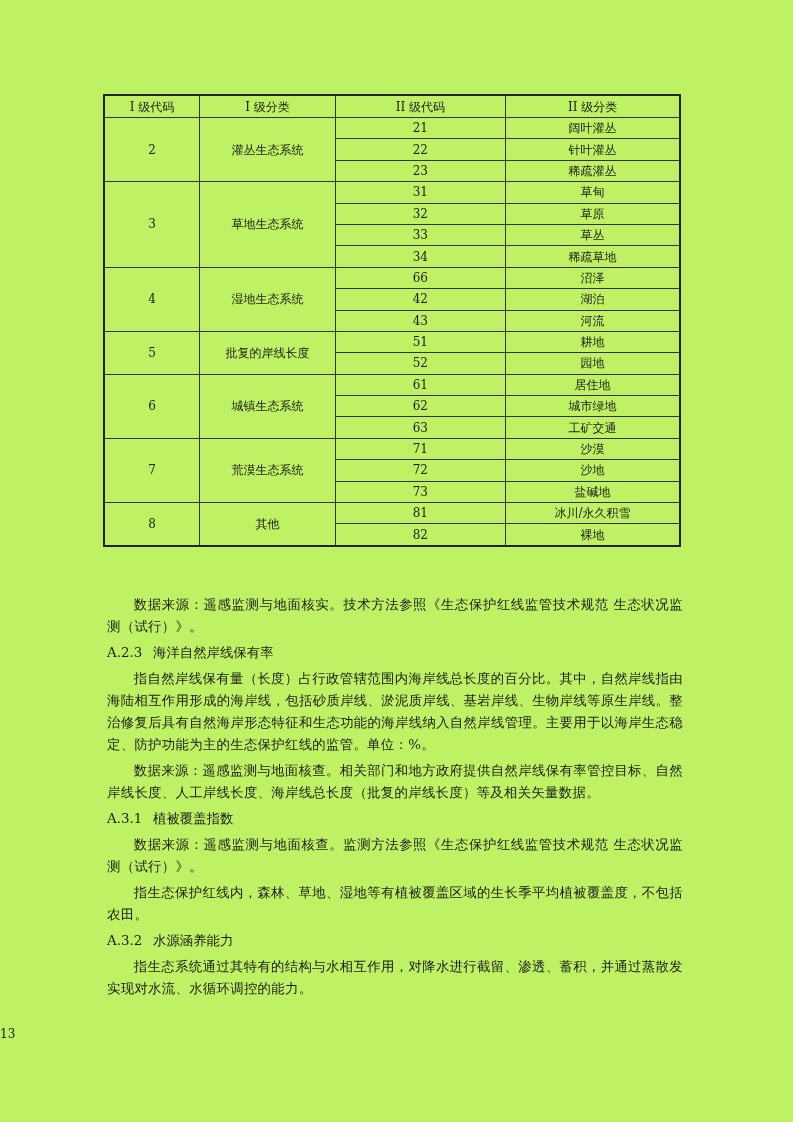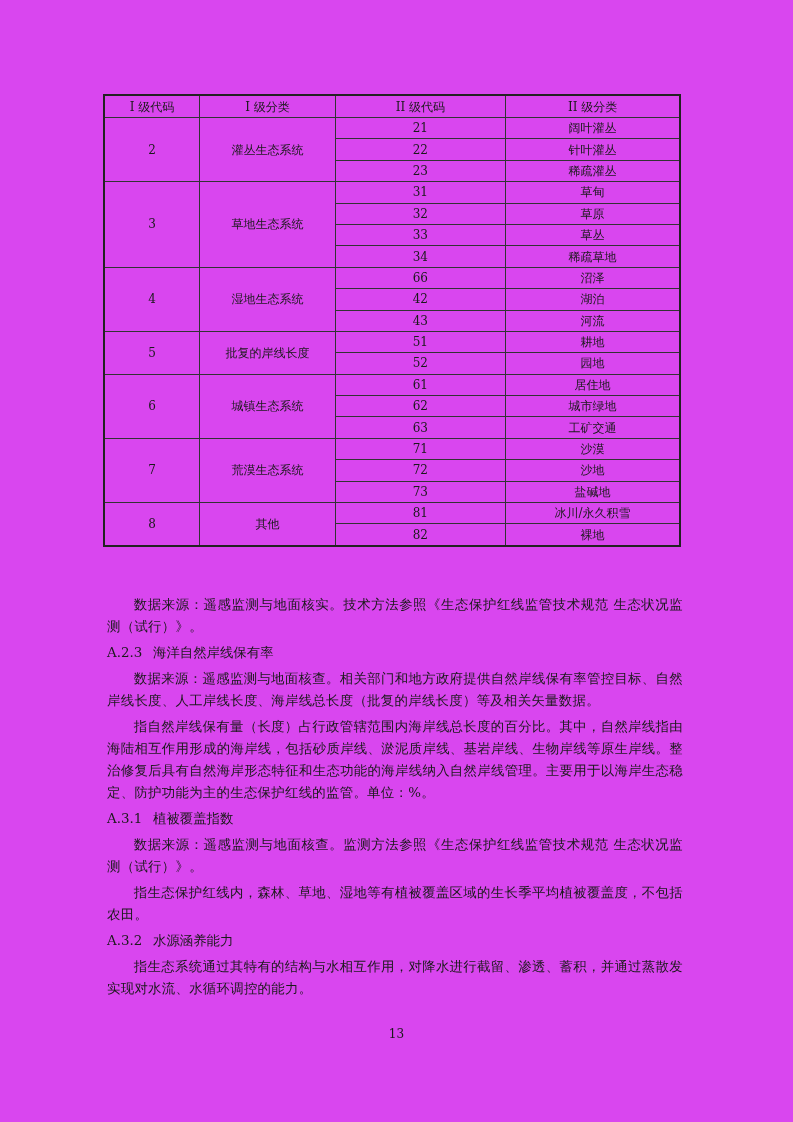--- a/index.html
+++ b/index.html
@@ -1,32 +1,32 @@
 <!DOCTYPE html>
 <html><head>
 <meta charset="utf-8">
 <style>
   html, body { margin: 0; padding: 0; background: #ffffff; }
   body { width: 793px; height: 1122px; position: relative; overflow: hidden;
          font-family: "DejaVu Serif", "Liberation Serif", serif; color: #1a1a1a; }
-  .page { position: absolute; left: 0; top: 0; width: 793px; height: 1122px; background: #d946ef; }
+  .page { position: absolute; left: 0; top: 0; width: 793px; height: 1122px; background: #bef264; }
 
   table.cls { position: absolute; left: 103px; top: 94px; width: 578px;
               border-collapse: collapse; border: 2px solid #222; font-size: 12px; }
   table.cls td, table.cls th { border: 1px solid #333; text-align: center; vertical-align: middle;
               height: 20.4px; padding: 0; font-weight: normal; line-height: 14px; }
   table.cls th { height: 21px; }
   col.c1 { width: 96px; } col.c2 { width: 136px; } col.c3 { width: 171px; } col.c4 { width: 175px; }
 
   .body { position: absolute; left: 103px; top: 590px; width: 584px; font-size: 13.4px; line-height: 22px; }
   .para { text-indent: 2em; margin: 4px; text-align: justify; letter-spacing: 0.3px; }
   .heading { margin: 4px; }
   .heading .num { display: inline-block; min-width: 38px; margin-right: 8px; }
   .heading.bold { font-weight: bold; }
-  .pagenum { position: absolute; top: 1027px; left: 0; width: 793px; text-align: center; font-size: 12px; }
+  .pagenum { position: absolute; top: 1027px; left: 0; width: 793px; text-align: left; font-size: 12px; }
 </style>
 </head>
 <body>
 
 <div class="page">
 
   <table class="cls">
     <colgroup>
         <col class="c1">
         <col class="c2">
@@ -137,22 +137,22 @@
           <td>裸地</td>
         </tr>
       </tbody>
   </table>
 
   <div class="body">
     <p class="para">数据来源：遥感监测与地面核实。技术方法参照《生态保护红线监管技术规范 生态状况监测（试行）》。</p>
     <p class="heading">
       <span class="num">A.2.3</span><span>海洋自然岸线保有率</span>
     </p>
+    <p class="para">指自然岸线保有量（长度）占行政管辖范围内海岸线总长度的百分比。其中，自然岸线指由海陆相互作用形成的海岸线，包括砂质岸线、淤泥质岸线、基岩岸线、生物岸线等原生岸线。整治修复后具有自然海岸形态特征和生态功能的海岸线纳入自然岸线管理。主要用于以海岸生态稳定、防护功能为主的生态保护红线的监管。单位：%。</p>
     <p class="para">数据来源：遥感监测与地面核查。相关部门和地方政府提供自然岸线保有率管控目标、自然岸线长度、人工岸线长度、海岸线总长度（批复的岸线长度）等及相关矢量数据。</p>
-    <p class="para">指自然岸线保有量（长度）占行政管辖范围内海岸线总长度的百分比。其中，自然岸线指由海陆相互作用形成的海岸线，包括砂质岸线、淤泥质岸线、基岩岸线、生物岸线等原生岸线。整治修复后具有自然海岸形态特征和生态功能的海岸线纳入自然岸线管理。主要用于以海岸生态稳定、防护功能为主的生态保护红线的监管。单位：%。</p>
     <p class="heading">
       <span class="num">A.3.1</span><span>植被覆盖指数</span>
     </p>
     <p class="para">数据来源：遥感监测与地面核查。监测方法参照《生态保护红线监管技术规范 生态状况监测（试行）》。</p>
     <p class="para">指生态保护红线内，森林、草地、湿地等有植被覆盖区域的生长季平均植被覆盖度，不包括农田。</p>
     <p class="heading">
       <span class="num">A.3.2</span><span>水源涵养能力</span>
     </p>
     <p class="para">指生态系统通过其特有的结构与水相互作用，对降水进行截留、渗透、蓄积，并通过蒸散发实现对水流、水循环调控的能力。</p>
   </div>

